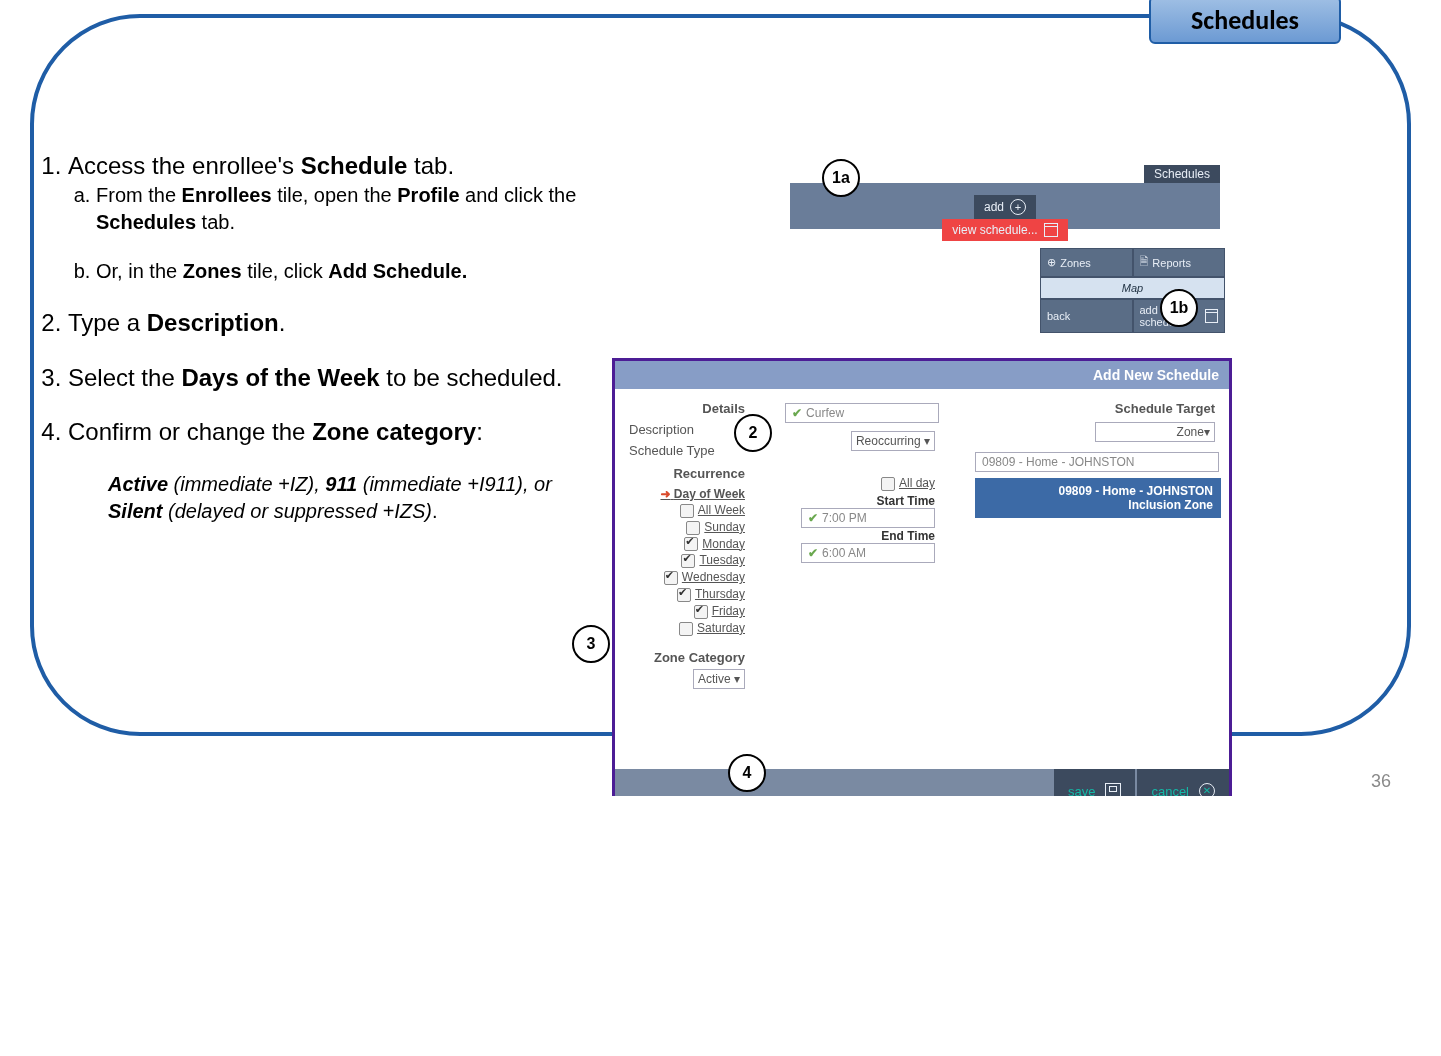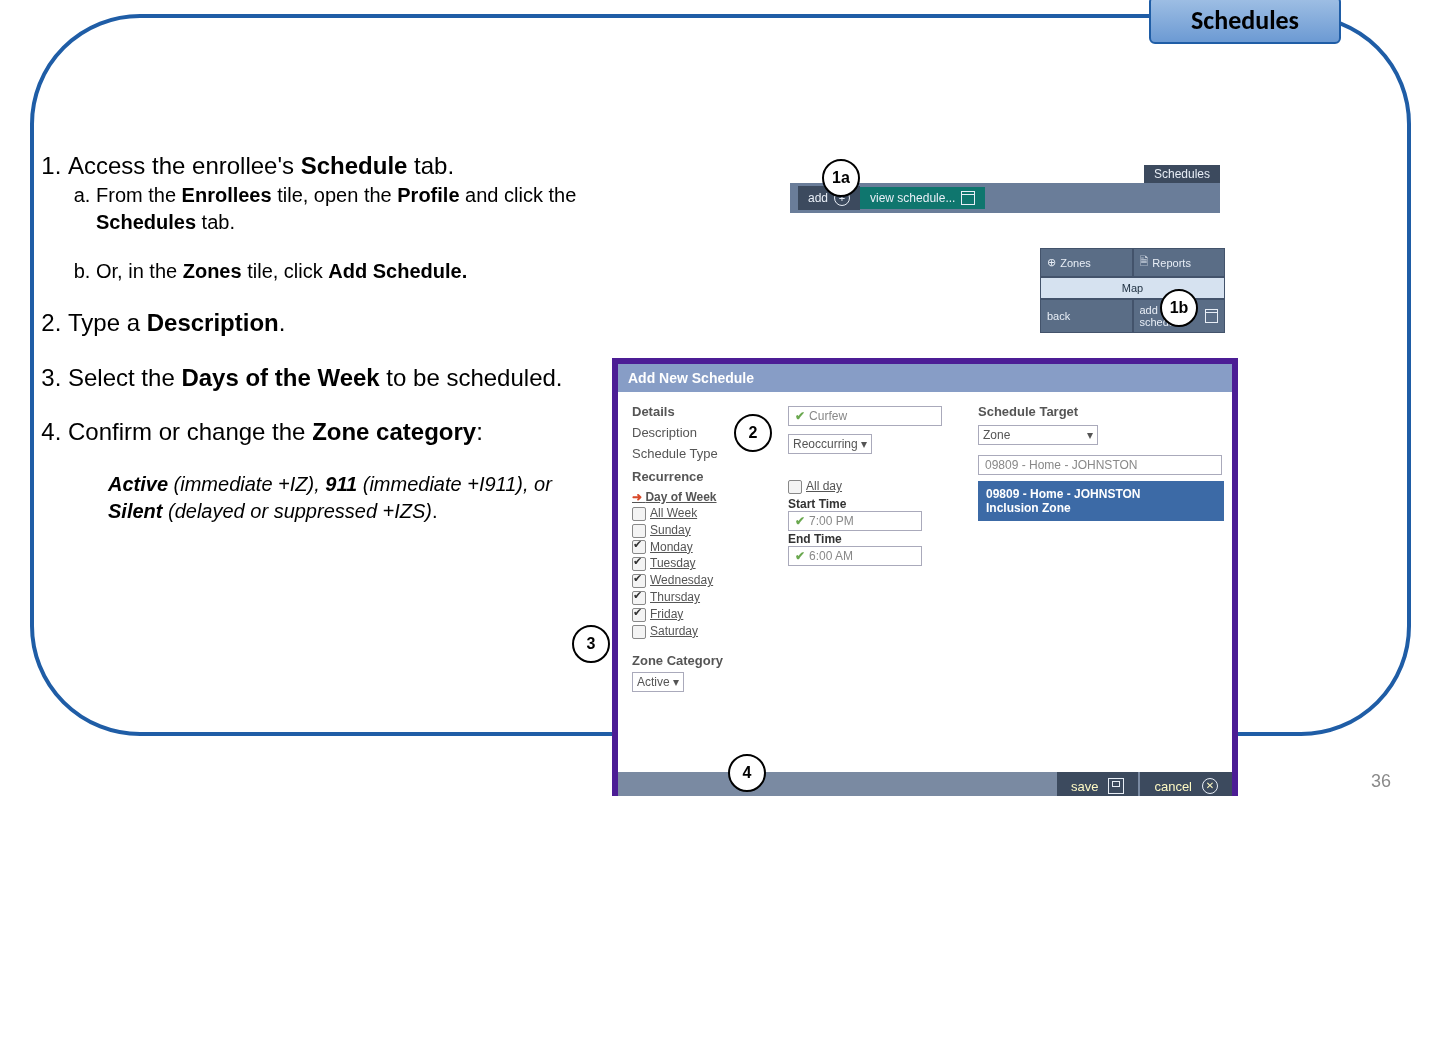--- a/index.html
+++ b/index.html
@@ -26,50 +26,50 @@
     font-size:24px;line-height:1.35;
   }
   .instructions ol{padding-left:28px;margin:0;}
   .instructions ol>li{margin-bottom:22px;}
   .sub{list-style:lower-alpha;font-size:20px;padding-left:40px;margin-top:8px;}
   .sub li{margin-bottom:10px;}
   .note{font-size:20px;font-style:italic;margin-left:40px;margin-top:22px;}
 
   
   .shot{position:absolute;font-size:12px;color:#333;}
-  .shot .bar{background:#6a7d99;color:#fff;padding:4px 8px;display:flex;align-items:center;justify-content:space-between;}
+  .shot .bar{background:#6a7d99;color:#fff;padding:12px 8px;display:flex;align-items:center;justify-content:space-between;flex-direction:column;}
   .shot .darkbtn{background:#3c4a5e;color:#e8eef6;padding:4px 10px;font-size:12px;display:inline-flex;align-items:center;gap:6px;}
 
   
   #shot1a{left:790px;top:165px;width:430px;}
   #shot1a .bar{height:22px;}
   #shot1a .row{display:flex;}
   #shot1a .schedules-lbl{background:#3c4a5e;color:#e8eef6;padding:2px 10px;font-size:12px;margin-left:auto;}
 
   
   #shot1b{left:1040px;top:248px;width:185px;}
   #shot1b .grid{display:grid;grid-template-columns:1fr 1fr;font-size:11px;}
   #shot1b .cell{background:#5a6d86;color:#e8eef6;padding:4px 6px;border:1px solid #43536b;display:flex;align-items:center;gap:4px;}
   #shot1b .cell.light{background:#d6e2f0;color:#234;}
 
   
-  #panel{left:612px;top:358px;width:614px;border:6px solid #4c1d95;}
+  #panel{left:612px;top:358px;width:614px;border:3px solid #4c1d95;text-align:right;}
   #panel .hdr{background:#879dc6;color:#fff;font-weight:bold;padding:6px 10px;font-size:14px;}
   #panel .body{background:#fff;padding:10px 14px;display:flex;gap:40px;min-height:360px;position:relative;}
   #panel .col{font-size:13px;color:#555;}
   #panel h4{margin:2px 0 6px 0;font-size:13px;color:#555;font-weight:bold;}
   #panel label{display:block;margin:2px 0;color:#555;font-size:12px;text-decoration:underline;}
   #panel .field{display:flex;align-items:center;gap:10px;margin:6px 0;}
   #panel .txt{border:1px solid #aab;padding:2px 6px;font-size:12px;background:#fff;color:#888;display:inline-flex;align-items:center;gap:4px;}
   #panel .sel{border:1px solid #aab;padding:2px 4px;font-size:12px;background:#fff;color:#555;}
   #panel .check{display:inline-block;width:12px;height:12px;border:1px solid #888;border-radius:2px;background:#f4f4f4;vertical-align:middle;margin-right:4px;position:relative;}
   #panel .check.on::after{content:"✔";position:absolute;left:0;top:-3px;font-size:11px;color:#333;}
   #panel .green-check{color:#6aa84f;font-weight:bold;}
   #panel .footer{background:#7a8aa2;display:flex;justify-content:flex-end;padding:0;}
-  #panel .footer .fbtn{background:#3c4a5e;color:#fef9c3;padding:6px 14px;font-size:13px;display:inline-flex;align-items:center;gap:10px;margin-left:2px;}
+  #panel .footer .fbtn{background:#3c4a5e;color:#14b8a6;padding:14px 14px;font-size:13px;display:inline-flex;align-items:center;gap:10px;margin-left:2px;}
   #panel .zone-sel{background:#3c6aa6;color:#fff;padding:6px 8px;font-size:12px;margin-top:6px;width:230px;}
   #panel .recur-icon{color:#d94a2b;font-weight:bold;}
 
   
   .callout{
     position:absolute;width:34px;height:34px;border:2.5px solid #000;border-radius:50%;
     background:#fff;display:flex;align-items:center;justify-content:center;
     font-weight:bold;font-size:16px;z-index:5;
   }
 
@@ -121,39 +121,39 @@
   <div id="shot1a" class="shot">
     <div class="row">
       <div style="flex:1"></div>
       <div class="schedules-lbl">Schedules</div>
     </div>
     <div class="bar">
       <span class="darkbtn">
         <span>add</span>
         <span class="circle-plus">+</span>
       </span>
-      <span class="darkbtn" style="background:#0f766e">
+      <span class="darkbtn" style="background:#ef4444">
         <span>view schedule...</span>
         <span class="mini-cal"></span>
       </span>
       <span style="flex:1"></span>
     </div>
   </div>
 
   <div id="shot1b" class="shot">
     <div class="grid">
       <div class="cell">
           <span>⊕</span>
           <span>Zones</span>
         </div>
       <div class="cell">
           <span>🗎</span>
           <span>Reports</span>
         </div>
-      <div class="cell light" style="grid-column:1/3;justify-content:center;color:#234;">Map</div>
+      <div class="cell light" style="grid-column:1/3;justify-content:center;color:#234;font-style:italic;">Map</div>
       <div class="cell">back</div>
       <div class="cell">
         <span>add schedule</span>
         <span class="mini-cal"></span>
       </div>
     </div>
   </div>
 
   <div id="panel" class="shot">
     <div class="hdr">Add New Schedule</div>

